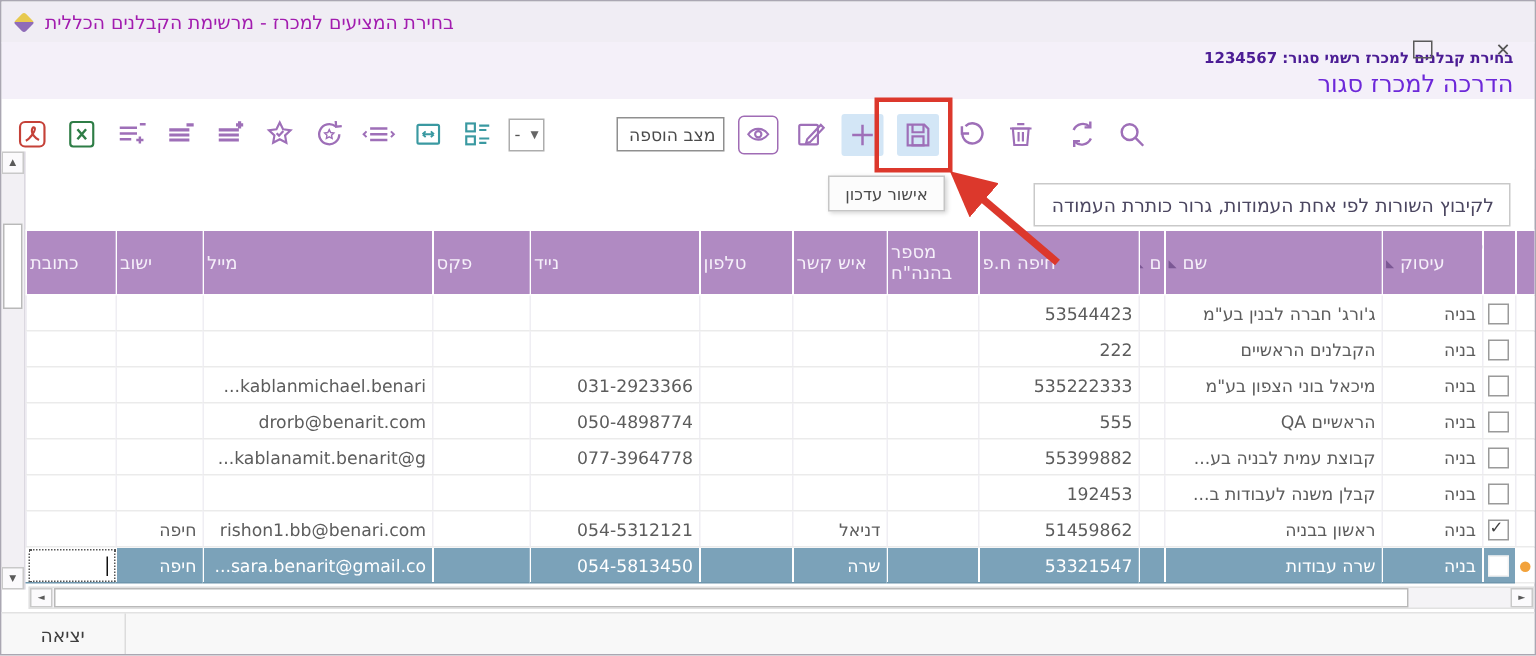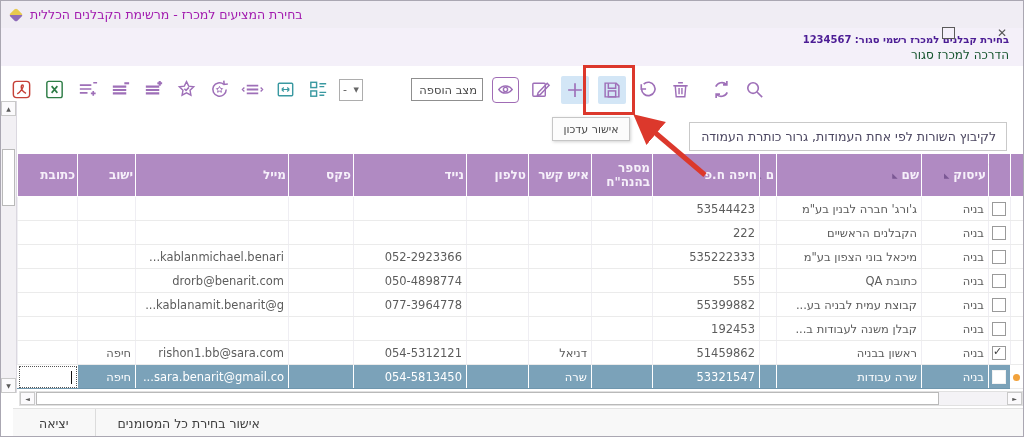--- a/index.html
+++ b/index.html
@@ -15,21 +15,21 @@
   .title-icon{width:10px;height:10px;border-radius:2px;transform:rotate(45deg);
     background:linear-gradient(135deg,#e7c94f 0 50%,#8f6cb8 50% 100%);flex:none;}
   .title-text{font-size:12.5px;color:#a21caf;}
   .winctrl{position:absolute;top:26px;right:16px;display:flex;gap:42px;align-items:center;z-index:30;}
   .wc-max{width:11px;height:10px;border:1.4px solid #5a5a5a;display:inline-block;cursor:default;}
   .wc-close{font-size:12px;color:#555;line-height:12px;cursor:default;}
   
   .headerband{position:absolute;top:27px;left:0;right:0;height:38px;background:#f4f0f9;
     direction:rtl;text-align:right;padding:3px 14px 0 0;box-sizing:border-box;}
   .headerband .h1{font-size:10px;font-weight:bold;color:#4c1d95;line-height:17px;}
-  .headerband .h2{font-size:12px;color:#14532d;line-height:15px;}
+  .headerband .h2{font-size:16px;color:#6d28d9;line-height:15px;}
   
   .toolbar{position:absolute;top:65px;left:0;right:0;height:47px;background:#fff;
     display:flex;align-items:center;padding:0 0 0 8px;gap:9px;}
   .ticon{width:24px;height:24px;flex:none;display:flex;align-items:center;justify-content:center;}
   .iconbox{width:28px;height:28px;background:#d3e6f6;border-radius:2px;}
   .pu{color:#9e6fb8}.te{color:#3a99a1}.re{color:#c54138}.gr{color:#2e7d46}
   .ticon svg{display:block;}
   .boxed{border:1.5px solid #a06cb5;border-radius:4px;width:25px;height:24px;}
   .combo{width:24px;height:22px;border:1px solid #adadad;background:#fff;flex:none;
     display:flex;align-items:center;justify-content:space-between;padding:0 3px;box-sizing:border-box;}
@@ -45,22 +45,22 @@
   .arrow-svg{position:absolute;left:594px;top:102px;z-index:21;pointer-events:none;}
   .tooltip{position:absolute;left:551px;top:116px;width:76px;height:22px;background:#fcfcfc;
     border:1px solid #c6c6c6;box-shadow:1px 1px 3px rgba(0,0,0,.18);z-index:19;
     font-size:11px;color:#4a4a4a;display:flex;align-items:center;justify-content:center;direction:rtl;}
   .hintbox{position:absolute;right:16px;top:121px;width:318px;height:29px;border:1px solid #c9c9c9;
     background:#fff;direction:rtl;text-align:right;line-height:27px;padding:0 10px;box-sizing:border-box;
     font-size:12.5px;color:#4b4660;}
   
   .gridwrap{position:absolute;left:16px;top:152px;width:1006px;}
   table.grid{border-collapse:collapse;table-layout:fixed;width:1006px;direction:rtl;}
-  table.grid th{height:42px;background:#b08ac2;color:#f6f0fa;font-weight:bold;font-size:12px;
-    border:1px solid rgba(255,255,255,.65);text-align:right;vertical-align:middle;
+  table.grid th{height:42px;background:#b08ac2;color:#f6f0fa;font-weight:normal;font-size:12px;
+    border:1px solid rgba(255,255,255,.65);text-align:left;vertical-align:middle;
     padding:0 2px;line-height:14px;overflow:hidden;margin-left:36px;}
   th .sortmark{font-size:7px;color:#7b5894;margin-right:4px;vertical-align:1px;}
   table.grid td{height:23px;border-bottom:1px solid #ebebeb;border-left:1px solid #efeef3;
     font-size:11.5px;color:#5c5c5c;padding:0 4px;overflow:hidden;white-space:nowrap;
     text-align:right;background:#fff;}
   td.c{text-align:center;}
   td.ltr{direction:ltr;text-align:right;}
   td.cbcell{text-align:center;padding:0;}
   td.ind{text-align:center;padding:0;border-left:1px solid #e4e4e4;}
   .cb{display:inline-block;width:12px;height:12px;background:#fff;border:1px solid #9a9a9a;
@@ -76,21 +76,21 @@
   .vscroll{position:absolute;left:0;top:100px;width:16px;height:292px;background:#f2f0f4;
     border-right:1px solid #dbd8e0;box-sizing:border-box;}
   .sbtn{position:absolute;left:0;width:15px;height:15px;background:#fbfafc;border:1px solid #c9c9c9;
     box-sizing:border-box;display:flex;align-items:center;justify-content:center;
     font-size:6px;color:#5a5a5a;line-height:6px;}
   .vthumb{position:absolute;left:1px;top:48px;width:13px;height:57px;background:#fff;border:1px solid #b9b9b9;box-sizing:border-box;}
   .hscroll{position:absolute;left:18px;right:0;top:390px;height:15px;background:#f4f3f6;
     border:1px solid #e1e1e1;box-sizing:border-box;}
   .hthumb{position:absolute;left:16px;top:0;width:903px;height:13px;background:#fff;border:1px solid #b9b9b9;box-sizing:border-box;}
   
-  .footer{position:absolute;left:12px;right:0;top:407px;height:29px;background:#f8f8f8;
+  .footer{position:absolute;left:0;right:0;top:407px;height:29px;background:#f8f8f8;
     border-top:1px solid #e2e2e2;display:flex;align-items:stretch;direction:ltr;}
   .footer .fbtn{display:flex;align-items:center;font-size:12.5px;color:#3e3e3e;direction:rtl;cursor:default;}
   .exit{padding:0 26px;border-right:1px solid #dcdcdc;}
   .confirm{padding:0 22px;}
 </style>
 </head>
 <body>
 
 <div class="titlebar">
   <span class="title-icon"></span>
@@ -317,31 +317,31 @@
         <tr>
           <td class="ind"></td>
           <td class="cbcell"><span class="cb"></span></td>
           <td>בניה</td>
           <td>מיכאל בוני הצפון בע"מ</td>
           <td></td>
           <td class="c">535222333</td>
           <td class="c"></td>
           <td class="c"></td>
           <td class="c"></td>
-          <td class="c">052-2923366</td>
+          <td class="c">031-2923366</td>
           <td class="c"></td>
           <td class="ltr">...kablanmichael.benari</td>
           <td></td>
           <td></td>
         </tr>
         <tr>
           <td class="ind"></td>
           <td class="cbcell"><span class="cb"></span></td>
           <td>בניה</td>
-          <td>כתובת QA</td>
+          <td>הראשיים QA</td>
           <td></td>
           <td class="c">555</td>
           <td class="c"></td>
           <td class="c"></td>
           <td class="c"></td>
           <td class="c">050-4898774</td>
           <td class="c"></td>
           <td class="ltr">drorb@benarit.com</td>
           <td></td>
           <td></td>
@@ -383,21 +383,21 @@
           <td class="cbcell"><span class="cb checked"></span></td>
           <td>בניה</td>
           <td>ראשון בבניה</td>
           <td></td>
           <td class="c">51459862</td>
           <td class="c"></td>
           <td class="c">דניאל</td>
           <td class="c"></td>
           <td class="c">054-5312121</td>
           <td class="c"></td>
-          <td class="ltr">rishon1.bb@sara.com</td>
+          <td class="ltr">rishon1.bb@benari.com</td>
           <td>חיפה</td>
           <td></td>
         </tr>
         <tr class="sel">
           <td class="ind"><span class="dot"></span></td>
           <td class="cbcell"><span class="cb"></span></td>
           <td>בניה</td>
           <td>שרה עבודות</td>
           <td></td>
           <td class="c">53321547</td>
@@ -415,14 +415,13 @@
 </div>
 
 <div class="hscroll">
   <span class="sbtn" style="left:0;top:0;height:13px;">◄</span>
   <span class="hthumb"></span>
   <span class="sbtn" style="right:0;left:auto;top:0;height:13px;">►</span>
 </div>
 
 <div class="footer">
   <div class="fbtn exit">יציאה</div>
-  <div class="fbtn confirm">אישור בחירת כל המסומנים</div>
 </div>
 
 </body></html>

